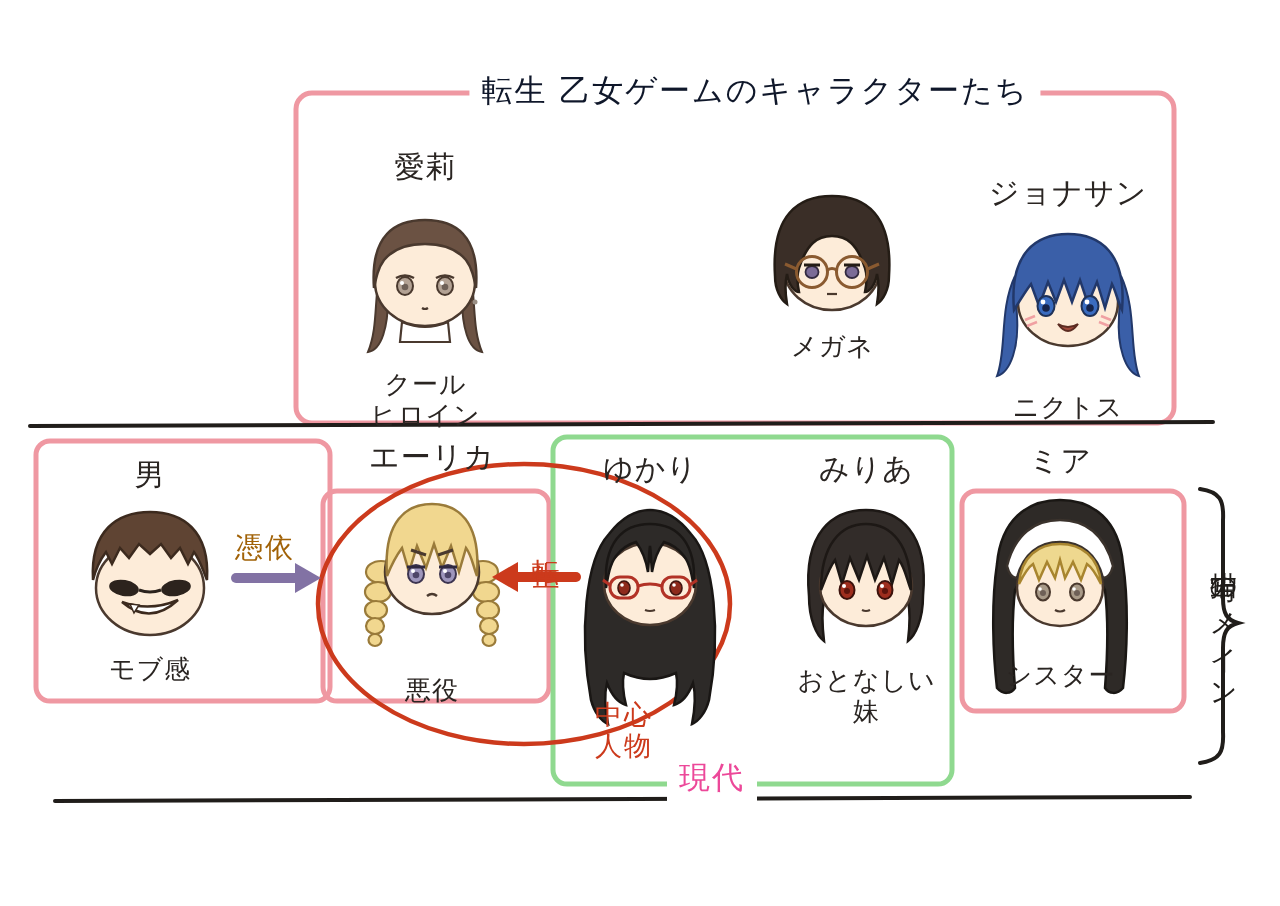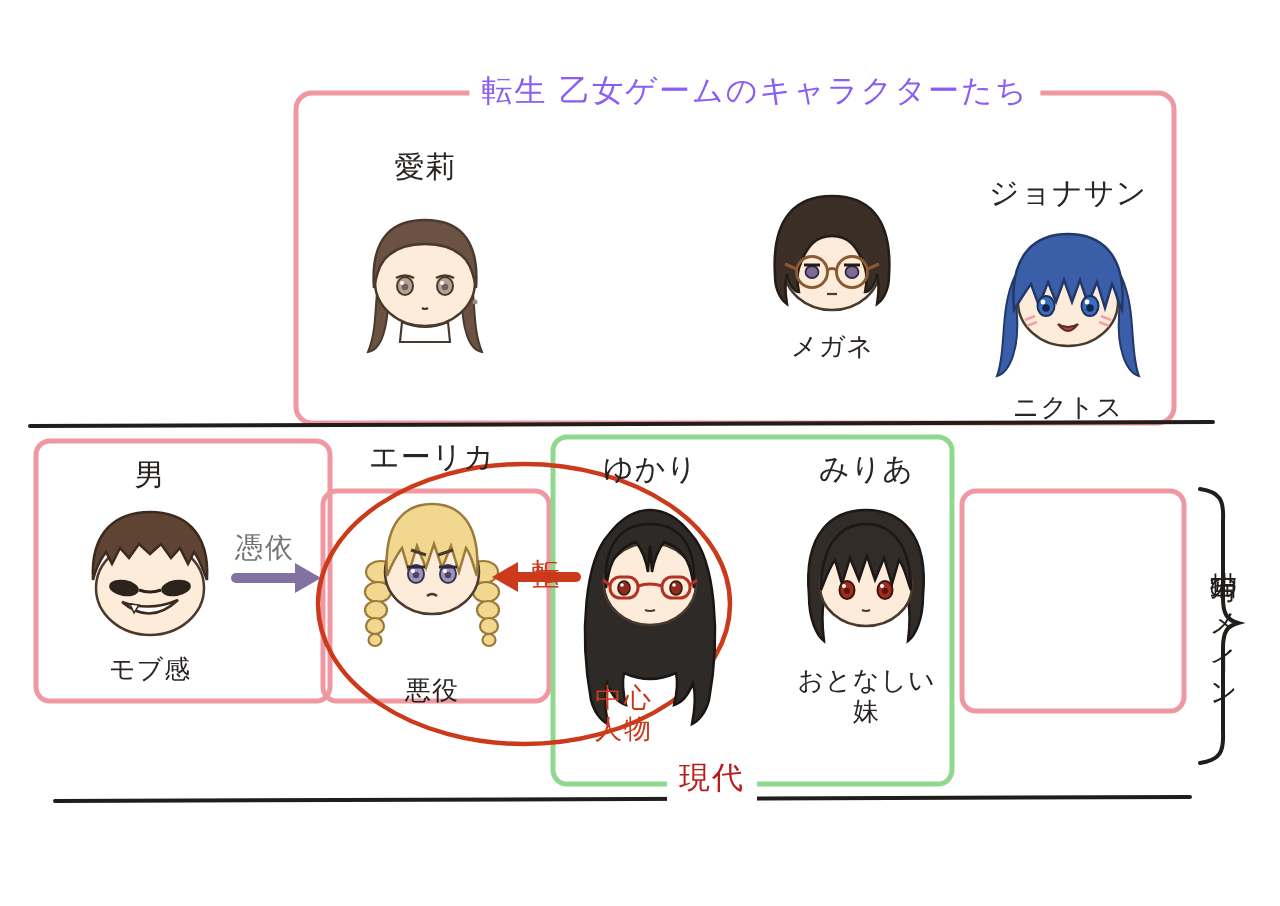--- a/index.html
+++ b/index.html
@@ -4,24 +4,24 @@
 <style>
   html,body{margin:0;padding:0;background:#fff;}
   body{font-family:"DejaVu Sans",sans-serif;color:#2a2522;}
   #canvas{position:relative;width:1280px;height:906px;background:#fff;overflow:hidden;}
   svg.layer{position:absolute;left:0;top:0;}
   .abs{position:absolute;}
   .char{position:absolute;text-align:center;}
   .char-name{font-size:30px;line-height:34px;color:#2a2522;letter-spacing:1px;}
   .char-tag{font-size:26px;line-height:1.2;color:#2a2522;white-space:pre-line;letter-spacing:1px;}
   .group-label{font-size:31px;letter-spacing:2px;background:#fff;padding:2px 12px;white-space:nowrap;transform:translate(-50%,-50%);}
-  .pink-text{color:#8b5cf6;}
-  .green-text{color:#b91c1c;}
+  .pink-text{color:#0f172a;}
+  .green-text{color:#ec4899;}
   .red-text{color:#cc3a1c;}
-  .purple-text{color:#737373;}
+  .purple-text{color:#a16207;}
   .ink-text{color:#201d1a;}
   .rel-label{font-size:28px;letter-spacing:2px;transform:translate(-50%,-50%);white-space:pre-line;text-align:center;line-height:1.15;}
   .vertical{writing-mode:vertical-rl;}
 </style>
 </head>
 <body>
 
 <div id="canvas">
 
   <svg class="layer" width="1280" height="906">
@@ -54,20 +54,22 @@
           <circle cx="64" cy="83" r="2" fill="#fff"></circle>
         <path d="M58 78 Q67 73 76 78" fill="none" stroke="#4a392e" stroke-width="2.5"></path>
         <ellipse cx="107" cy="86" rx="8" ry="9" fill="#b3a294" stroke="#4a392e" stroke-width="2"></ellipse>
         <circle cx="107" cy="87" r="3.3" fill="#6e6057"></circle>
           <circle cx="104" cy="83" r="2" fill="#fff"></circle>
         <path d="M98 78 Q107 73 116 78" fill="none" stroke="#4a392e" stroke-width="2.5"></path>
       </g>
       <path d="M84 108 Q87 110 90 108" fill="none" stroke="#4a392e" stroke-width="2.2"></path>
       <circle cx="137" cy="102" r="2.5" fill="#9a8f85"></circle>
     </svg>
+    <div class="char-tag">クール
+ヒロイン</div>
   </div>
 
 
   <div class="char" style="left:745px;top:172px;width:175px;">
     <svg width="175" height="145" viewBox="0 0 175 145" style="margin-top:10px;">
       <ellipse cx="87" cy="86" rx="48" ry="42" fill="#fdecd9" stroke="#4a392e" stroke-width="2.5"></ellipse>
       <path d="M30 94 C26 32 54 14 87 14 C120 14 148 32 144 94 C144 108 138 118 132 122 C134 110 134 100 132 92 C130 104 124 110 120 110 C122 100 122 92 120 86 C112 62 102 54 87 54 C72 54 62 62 54 86 C52 92 52 100 54 110 C50 110 44 104 42 92 C40 100 40 110 42 122 C36 118 30 108 30 94 Z" fill="#3a2e27" stroke="#241c15" stroke-width="2.5"></path>
       <g>
         <ellipse cx="67" cy="90" rx="6.5" ry="6" fill="#7b6b96" stroke="#332a40" stroke-width="1.8"></ellipse>
         <ellipse cx="107" cy="90" rx="6.5" ry="6" fill="#7b6b96" stroke="#332a40" stroke-width="1.8"></ellipse>
@@ -200,30 +202,49 @@
         <ellipse cx="106" cy="94" rx="7.5" ry="9" fill="#9e2e1e" stroke="#3c120c" stroke-width="2"></ellipse>
         <circle cx="106" cy="95" r="3" fill="#5c140c"></circle>
           <circle cx="103" cy="90" r="2" fill="#fff"></circle>
       </g>
       <path d="M83 114 Q87 116 91 114" fill="none" stroke="#4a392e" stroke-width="2.2"></path>
     </svg>
     <div class="char-tag">おとなしい
 妹</div>
   </div>
 
+  <div class="char" style="left:973px;top:444px;width:175px;">
+    <div class="char-name">ミア</div>
+    <svg width="175" height="215" viewBox="0 0 175 215" style="margin-top:14px;">
+      <path d="M24 72 C28 28 54 8 87 8 C120 8 146 28 150 72 C156 112 154 162 150 196 C144 203 136 202 132 196 C135 158 135 124 132 98 C122 72 52 72 42 98 C39 124 39 158 42 196 C38 202 30 203 24 196 C20 162 18 112 24 72 Z" fill="#2e2a27" stroke="#1a1714" stroke-width="2.5"></path>
+      <ellipse cx="87" cy="96" rx="43" ry="38" fill="#fdecd9" stroke="#4a392e" stroke-width="2.5"></ellipse>
+      <path d="M34 74 C42 42 62 28 87 28 C112 28 132 42 140 74 C138 82 134 86 130 86 C124 62 108 50 87 50 C66 50 50 62 44 86 C40 86 36 82 34 74 Z" fill="#ffffff" stroke="#3a322c" stroke-width="2.5"></path>
+      <path d="M46 92 C48 64 66 52 87 52 C108 52 126 64 128 92 C124 84 120 76 114 72 L108 88 L100 70 L92 86 L87 68 L82 86 L74 70 L66 88 L60 72 C54 76 50 84 46 92 Z" fill="#eed88f" stroke="#a8852f" stroke-width="2.5"></path>
+      <g>
+        <ellipse cx="70" cy="100" rx="7" ry="8.5" fill="#a89a88" stroke="#4a392e" stroke-width="2"></ellipse>
+        <circle cx="70" cy="101" r="3" fill="#6e6057"></circle>
+          <circle cx="67" cy="97" r="1.8" fill="#fff"></circle>
+        <ellipse cx="104" cy="100" rx="7" ry="8.5" fill="#a89a88" stroke="#4a392e" stroke-width="2"></ellipse>
+        <circle cx="104" cy="101" r="3" fill="#6e6057"></circle>
+          <circle cx="101" cy="97" r="1.8" fill="#fff"></circle>
+      </g>
+      <path d="M82 118 Q87 121 92 118" fill="none" stroke="#4a392e" stroke-width="2.2"></path>
+    </svg>
+    <div class="char-tag abs" style="left:0;right:0;top:216px;">シスター</div>
+  </div>
 
   <svg class="layer" width="1280" height="906" style="pointer-events:none;">
     <g>
       <line x1="236" y1="578" x2="295" y2="578" stroke-width="10" stroke-linecap="round" stroke="#8272a4"></line>
       <polygon points="295,563 295,593 321,578" fill="#8272a4"></polygon>
     </g>
     <g>
       <line x1="576" y1="577" x2="518" y2="577" stroke-width="10" stroke-linecap="round" stroke="#cc3a1c"></line>
       <polygon points="518,562 518,592 492,577" fill="#cc3a1c"></polygon>
     </g>
   </svg>
 
   <div class="abs rel-label purple-text" style="left:265px;top:548px;">憑依</div>
   <div class="abs rel-label red-text vertical" style="left:545px;top:539px;">転生</div>
-  <div class="abs rel-label red-text" style="left:624px;top:713px;font-size:27px;">中心
+  <div class="abs rel-label red-text" style="left:624px;top:730px;font-size:27px;">中心
 人物</div>
 
 </div>
 
 </body></html>

